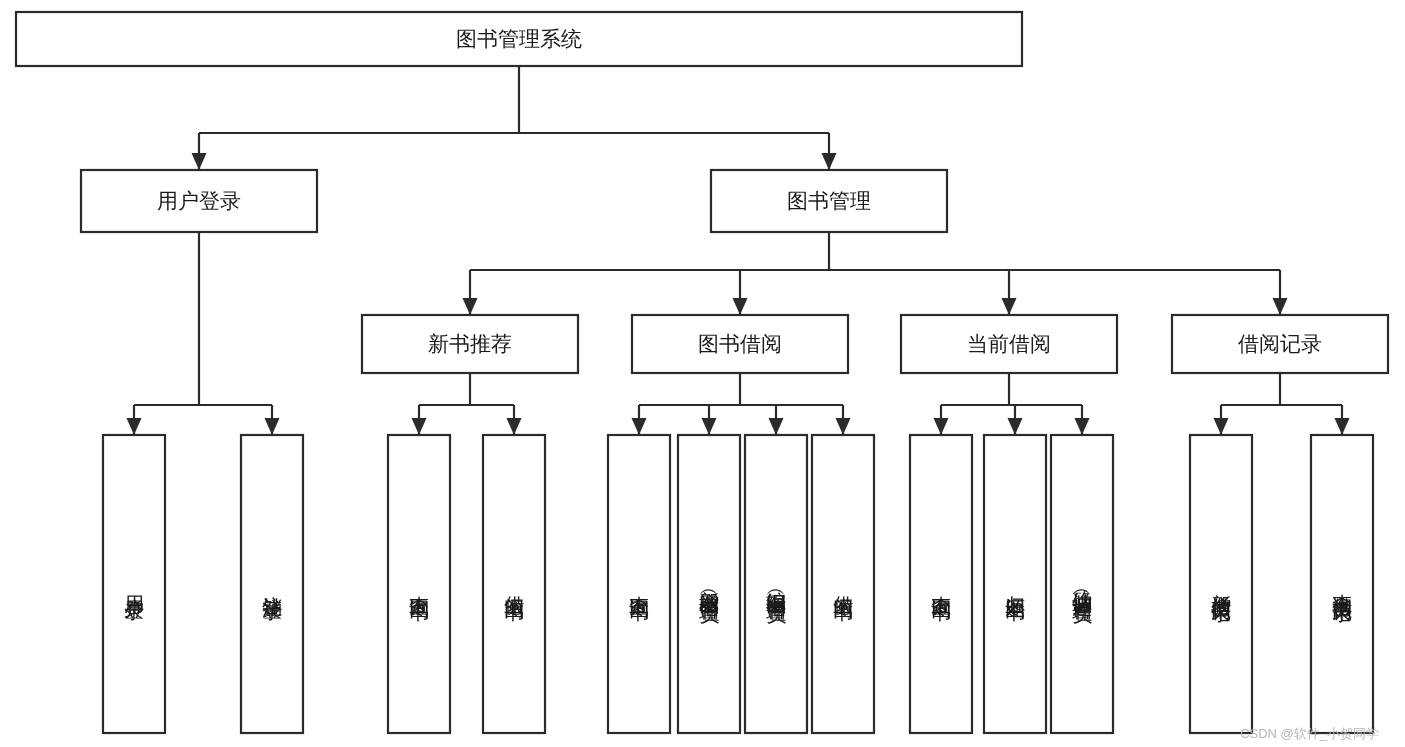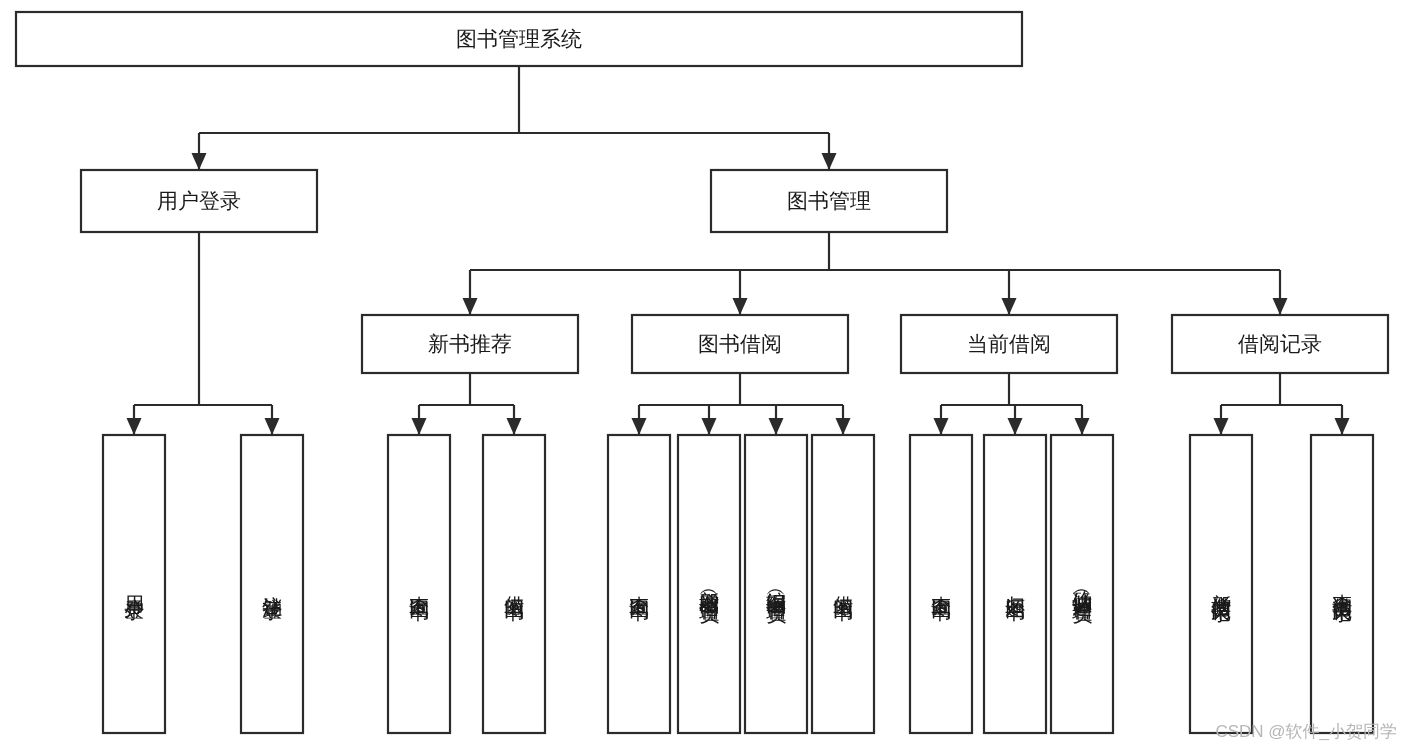--- a/index.html
+++ b/index.html
@@ -40,24 +40,24 @@
   }
   .node-label-h {
     font-family: "Liberation Sans", "DejaVu Sans", sans-serif;
     font-size: 21px;
     fill: #1a1a1a;
     text-anchor: middle;
     dominant-baseline: middle;
   }
   .watermark {
     position: absolute;
-    right: 8px;
+    right: 26px;
     bottom: 4px;
     font-family: "Liberation Sans", "DejaVu Sans", sans-serif;
-    font-size: 17px;
+    font-size: 13px;
     color: #b6b6b6;
     white-space: nowrap;
     user-select: none;
   }
 </style>
 </head>
 <body>
 
 <div id="canvas">
 

